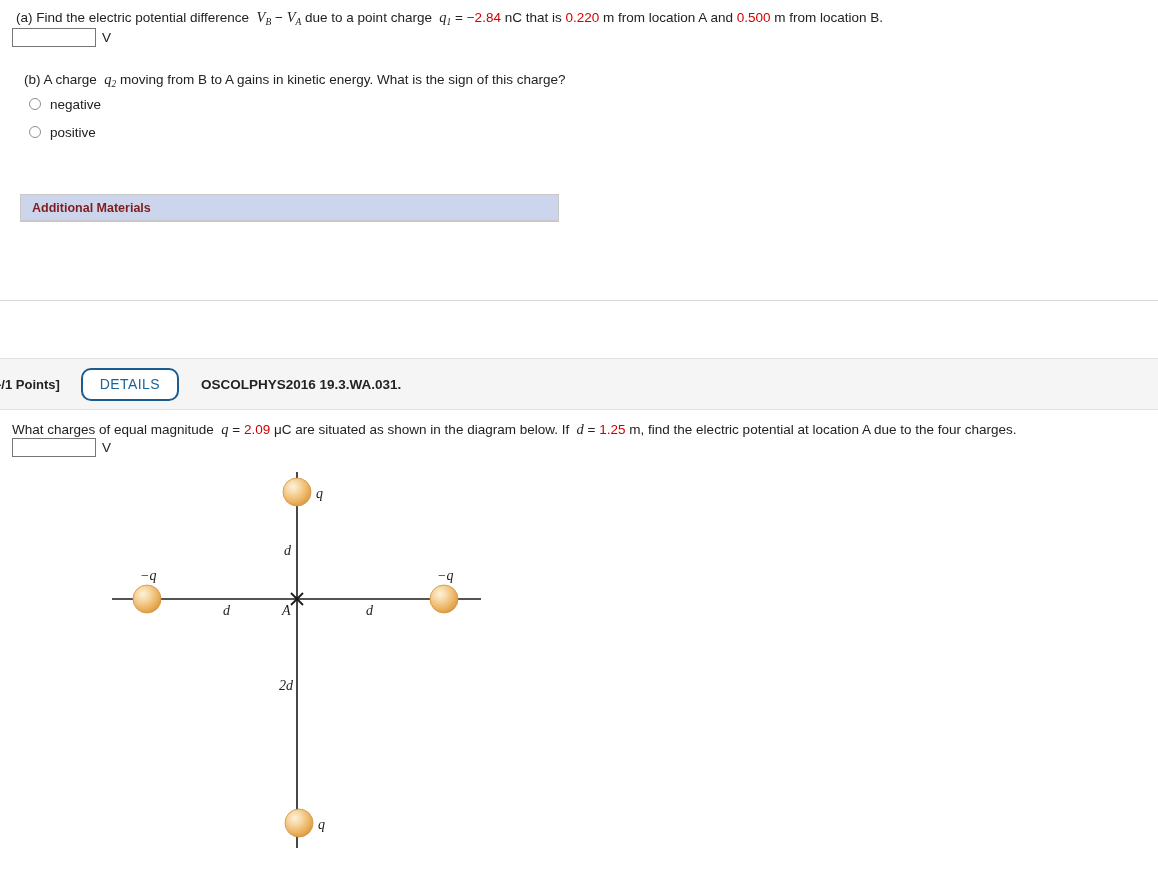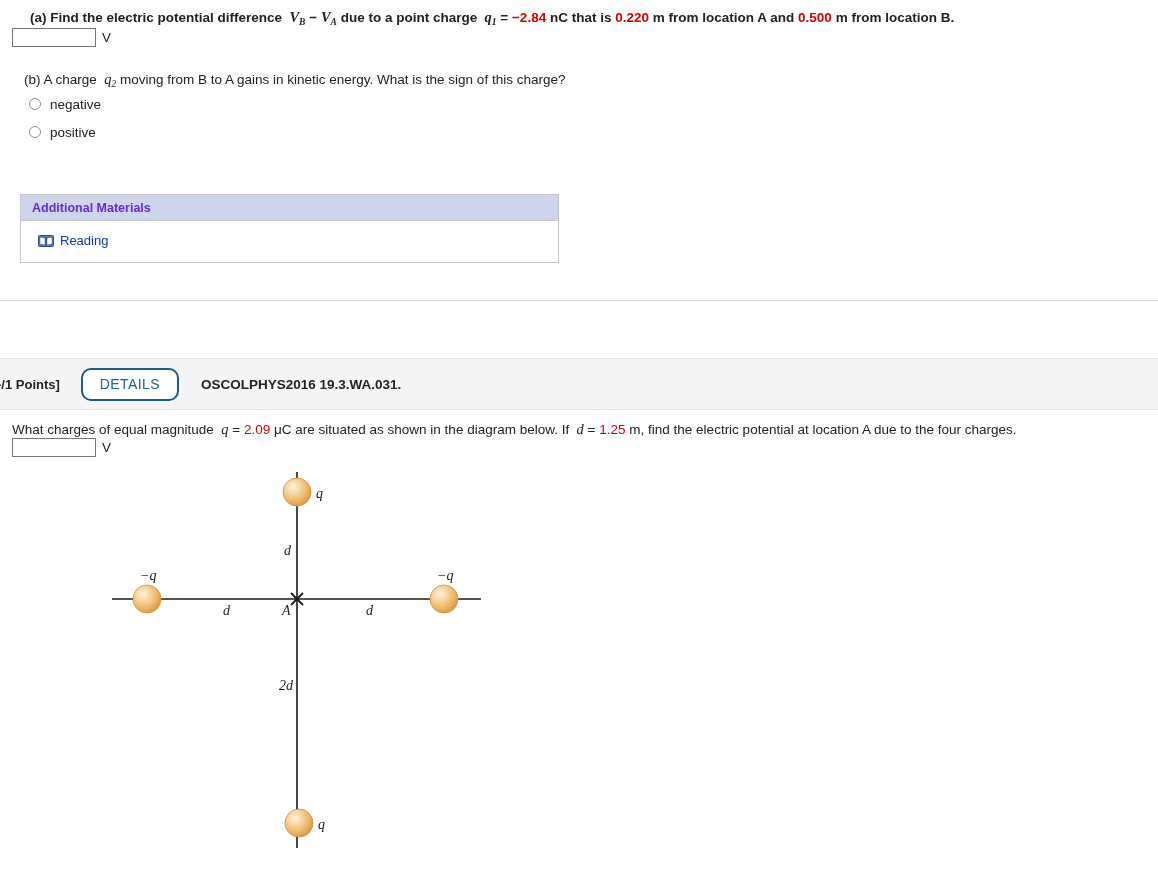--- a/index.html
+++ b/index.html
@@ -81,21 +81,21 @@
     width: 539px;
     border: 1px solid #c8c8c8;
     box-sizing: border-box;
     background: #ffffff;
   }
   .am-head {
     background: #ccd5ec;
     border-bottom: 1px solid #c8c8c8;
     font-weight: bold;
     font-size: 12.5px;
-    color: #6d28d9;
+    color: #7f1d1d;
     padding: 6px 0 6px 11px;
     height: 26px;
     box-sizing: border-box;
     line-height: 14px;
   }
   .am-body {
     padding: 12px 0 14px 17px;
     display: flex;
     align-items: center;
   }
@@ -165,21 +165,21 @@
     font-family: "Liberation Serif", serif;
     font-style: italic;
     font-size: 14px;
     color: #1b1b1b;
     white-space: nowrap;
   }
 </style>
 </head>
 <body>
 
-<div class="abs qtext" style="left:30px; top:8px;font-weight:bold;">
+<div class="abs qtext" style="left:16px; top:8px;">
   <span>(a) Find the electric potential difference</span>
   <span class="ital">&nbsp;<span>V</span><sub>B</sub></span>
   <span>−</span>
   <span class="ital"><span>V</span><sub>A</sub></span>
   <span>due to a point charge</span>
   <span class="ital">&nbsp;<span>q</span><sub>1</sub></span>
   <span>=</span>
   <span class="red">−2.84</span>
   <span>nC</span>
   <span>that is</span>
@@ -208,29 +208,20 @@
     <span class="radio-label">negative</span>
   </div>
   <div class="radio-row">
     <span class="radio-dot"></span>
     <span class="radio-label">positive</span>
   </div>
 </div>
 
 <div class="abs am-panel" style="left:20px; top:194px;">
   <div class="am-head">Additional Materials</div>
-  <div class="am-body">
-    <svg class="book-icon" viewBox="0 0 16 14">
-      <rect x="0.5" y="1.5" width="15" height="11" rx="1" fill="#5b7fbd" stroke="#2b4d86" stroke-width="1"></rect>
-      <path d="M1.8 3 L7.2 3.9 L7.2 11.2 L1.8 10.3 Z" fill="#ffffff" stroke="#2b4d86" stroke-width="0.7"></path>
-      <path d="M14.2 3 L8.8 3.9 L8.8 11.2 L14.2 10.3 Z" fill="#ffffff" stroke="#2b4d86" stroke-width="0.7"></path>
-      <rect x="7.3" y="3.4" width="1.4" height="7.8" fill="#2b4d86"></rect>
-    </svg>
-    <a class="am-link" href="#">Reading</a>
-  </div>
 </div>
 
 <div class="abs divider" style="left:0; top:300px;"></div>
 
 <div class="abs points-bar" style="left:0; top:358px;">
   <span class="points-label">-/1 Points]</span>
   <button class="details-btn">DETAILS</button>
   <span class="qcode">OSCOLPHYS2016 19.3.WA.031.</span>
 </div>
 

